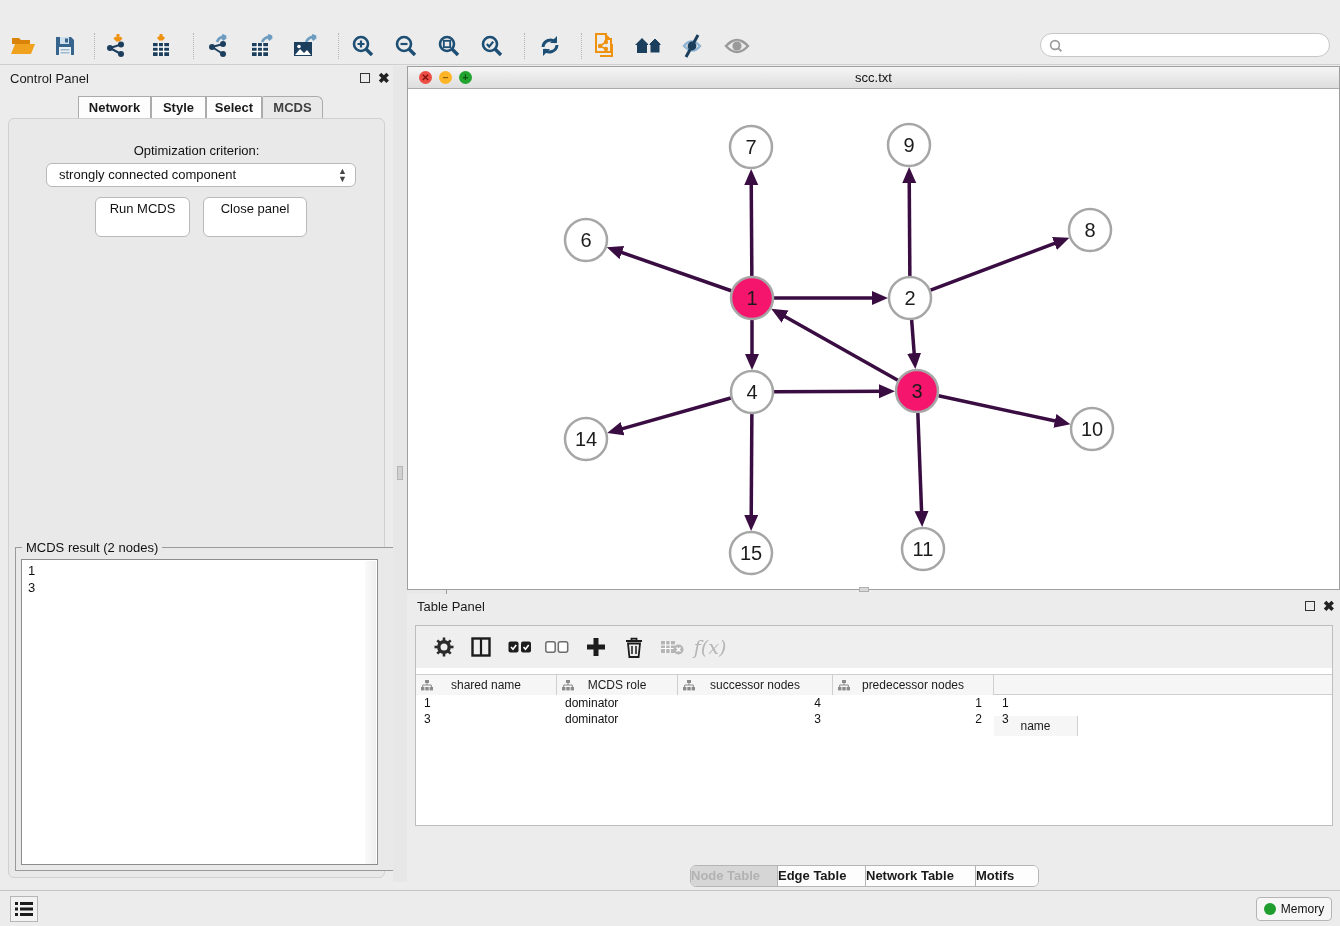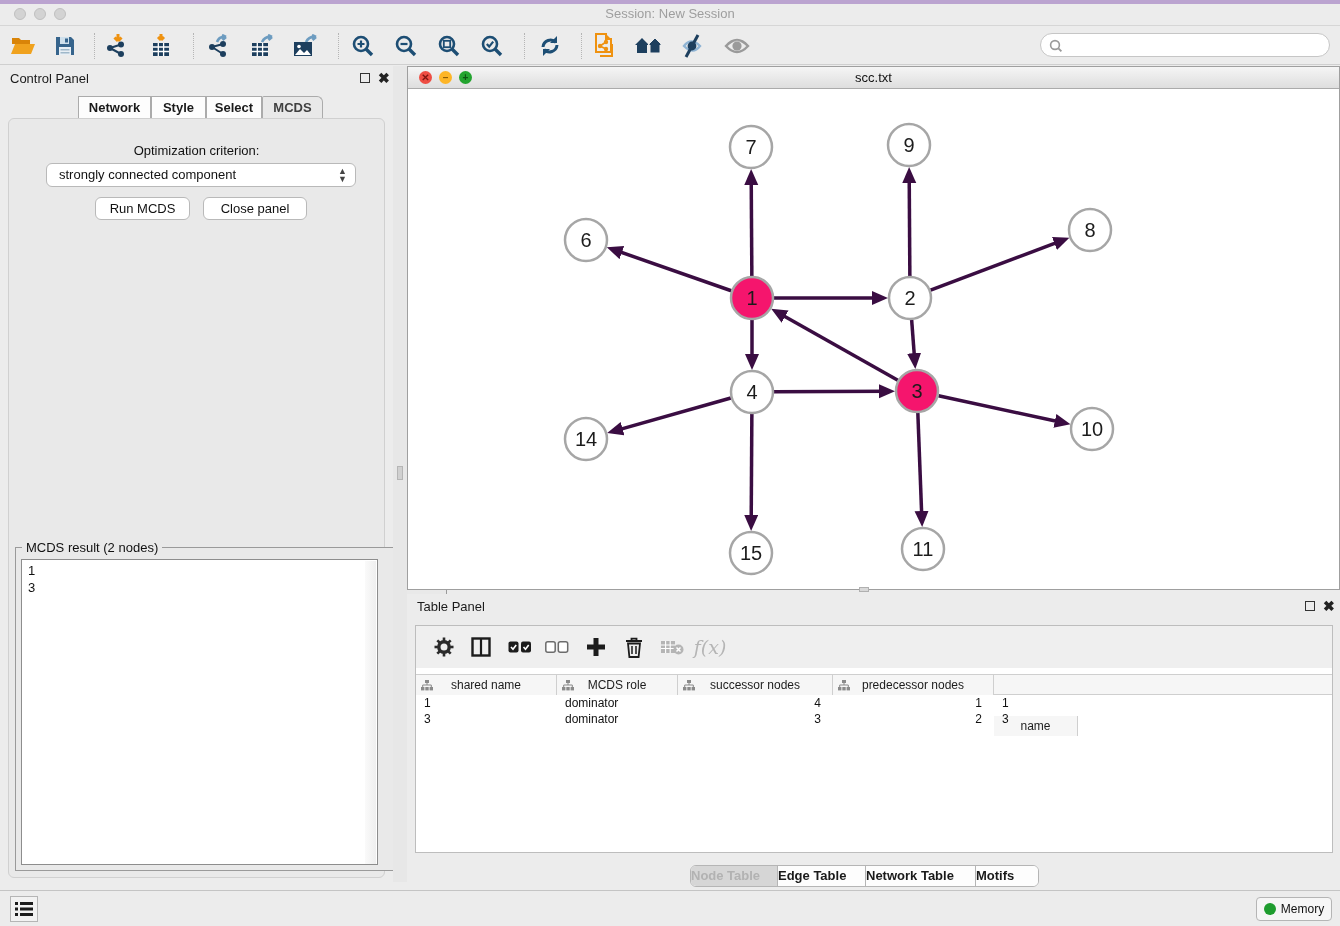--- a/index.html
+++ b/index.html
@@ -27,41 +27,41 @@
   .panel-title { position:absolute; left:10px; top:5px; font-size:13px; color:#1b1b1b; }
   .float-btn { position:absolute; top:7px; width:10px; height:10px; border:1.5px solid #333; background:transparent; cursor:pointer; }
   .close-btn { position:absolute; top:3px; font-size:14px; font-weight:bold; color:#222; cursor:pointer; line-height:18px; }
   #cp-tabs { position:absolute; left:0; top:30px; width:393px; height:23px; }
   .cp-tab { position:absolute; top:0; height:23px; border:1px solid #ababab; border-bottom:1px solid #ababab; background:#fdfdfd; font-size:13px; font-weight:bold; color:#1a1a1a; text-align:center; line-height:21px; cursor:pointer; }
   .cp-tab.selected { background:#e9e9e9; color:#404040; border-bottom-color:#e9e9e9; border-top-right-radius:6px; border-top-left-radius:2px; }
   #cp-body { position:absolute; left:8px; top:52px; width:377px; height:760px; background:#e9e9e9; border:1px solid #d0d0d0; border-radius:6px; }
   #opt-label { position:absolute; left:0; top:24px; width:100%; text-align:center; font-size:13px; color:#111; }
   #criterion-select { position:absolute; left:37px; top:44px; width:310px; height:24px; background:#ffffff; border:1px solid #b9b9b9; border-radius:6px; font-size:13px; color:#111; line-height:22px; padding-left:12px; cursor:pointer; }
   #criterion-select .stepper { position:absolute; right:8px; top:3px; font-size:9px; color:#444; line-height:8px; text-align:center; }
-  .cp-button { position:absolute; top:78px; height:23px; background:#ffffff; border:1px solid #b9b9b9; border-radius:6px; font-size:13px; color:#111; text-align:center; line-height:21px; cursor:pointer; }
+  .cp-button { position:absolute; top:78px; height:40px; background:#ffffff; border:1px solid #b9b9b9; border-radius:6px; font-size:13px; color:#111; text-align:center; line-height:21px; cursor:pointer; }
   #result-box { position:absolute; left:6px; top:428px; width:432px; height:324px; border:1px solid #9a9a9a; background:#e9e9e9; }
   #result-box-title { position:absolute; left:6px; top:-8px; background:#e9e9e9; padding:0 4px; font-size:13px; color:#111; }
   #result-list { position:absolute; left:5px; top:11px; width:357px; height:306px; background:#ffffff; border:1px solid #8d8d8d; font-size:13px; color:#111; padding:2px 0 0 6px; line-height:17px; overflow:hidden; }
   #result-scroll { position:absolute; right:1px; top:1px; width:11px; height:304px; background:linear-gradient(to right,#fafafa,#efefef); }
 
   
   #v-splitter { position:absolute; left:393px; top:66px; width:14px; height:816px; background:#e7e7e7; cursor:col-resize; }
   #v-splitter .grip { position:absolute; left:4px; top:400px; width:6px; height:14px; background:#d0d0d0; border:1px solid #b5b5b5; }
 
   
   #network-window { position:absolute; left:407px; top:66px; width:933px; height:524px; background:#ffffff; border:1px solid #9f9f9f; }
   #nw-titlebar { position:absolute; left:0; top:0; width:100%; height:22px; background:linear-gradient(#f5f5f5,#dedede); border-bottom:1px solid #ababab; }
   #nw-title { position:absolute; left:0; top:3px; width:100%; text-align:center; font-size:13px; color:#111; }
   .nw-light { position:absolute; top:4px; width:13px; height:13px; border-radius:50%; text-align:center; font-size:10px; font-weight:bold; line-height:13px; cursor:pointer; }
   #graph-canvas { position:absolute; left:0; top:22px; width:931px; height:500px; background:#ffffff; }
   #bottom-grip { position:absolute; left:451px; bottom:-3px; width:10px; height:5px; background:#d8d8d8; border:1px solid #b0b0b0; }
 
   
   #table-panel { position:absolute; left:407px; top:594px; width:933px; height:294px; background:#ececec; }
-  #tp-content { position:absolute; left:8px; top:31px; width:918px; height:228px; background:#ffffff; border:1px solid #bdbdbd; }
+  #tp-content { position:absolute; left:8px; top:31px; width:918px; height:201px; background:#ffffff; border:1px solid #bdbdbd; }
   #tp-toolbar { position:absolute; left:0; top:0; width:100%; height:42px; background:#efefef; }
   .tp-icon { position:absolute; top:6px; width:32px; height:30px; display:flex; align-items:center; justify-content:center; cursor:pointer; }
   .tp-icon.disabled { cursor:default; }
   #fx-label { font-family:"DejaVu Serif", serif; font-style:italic; font-size:19px; color:#b5b5b5; }
   #node-table { position:absolute; left:0; top:48px; width:916px; }
   #nt-header { position:relative; height:21px; background:#f6f6f6; border-top:1px solid #cfcfcf; border-bottom:1px solid #cfcfcf; }
   .nt-hcell { position:absolute; top:0; height:20px; font-size:12px; color:#1c1c1c; text-align:center; line-height:20px; border-right:1px solid #cfcfcf; background:#f6f6f6; }
   .nt-hcell svg { position:absolute; left:5px; top:5px; }
   .nt-row { position:relative; height:16px; }
   .nt-cell { position:absolute; top:0; height:16px; font-size:12px; color:#111; line-height:16px; white-space:nowrap; }
@@ -74,27 +74,20 @@
   #status-bar { position:absolute; left:0; top:890px; width:1340px; height:36px; background:#ececec; border-top:1px solid #c4c4c4; }
   #panel-list-btn { position:absolute; left:10px; top:5px; width:28px; height:26px; background:#f2f2f2; border:1px solid #b5b5b5; display:flex; align-items:center; justify-content:center; cursor:pointer; }
   #memory-btn { position:absolute; right:8px; top:6px; width:76px; height:24px; background:#f6f6f6; border:1px solid #b5b5b5; border-radius:4px; cursor:pointer; font-size:12px; color:#111; display:flex; align-items:center; justify-content:center; gap:5px; }
   #memory-btn .dot { width:12px; height:12px; border-radius:50%; background:#1f9d2f; }
 </style>
 </head>
 <body>
 
 <div id="app">
 
-  <div id="titlebar">
-    <div class="purple-strip"></div>
-    <div class="traffic-dot" style="left:14px"></div>
-    <div class="traffic-dot" style="left:34px"></div>
-    <div class="traffic-dot" style="left:54px"></div>
-    <div id="app-title">Session: New Session</div>
-  </div>
 
   <div id="main-toolbar">
     <div class="tb-icon" style="left:6px">
       <svg width="26" height="22" viewBox="0 0 26 22">
           <path d="M2 3 h7 l2 2 h9 v4 H2 z" fill="#d98408"></path>
           <path d="M5 9 h20 l-4 10 H1 z" fill="#f0a21e"></path>
         </svg>
     </div>
     <div class="tb-icon" style="left:48px">
       <svg width="22" height="22" viewBox="0 0 22 22">

